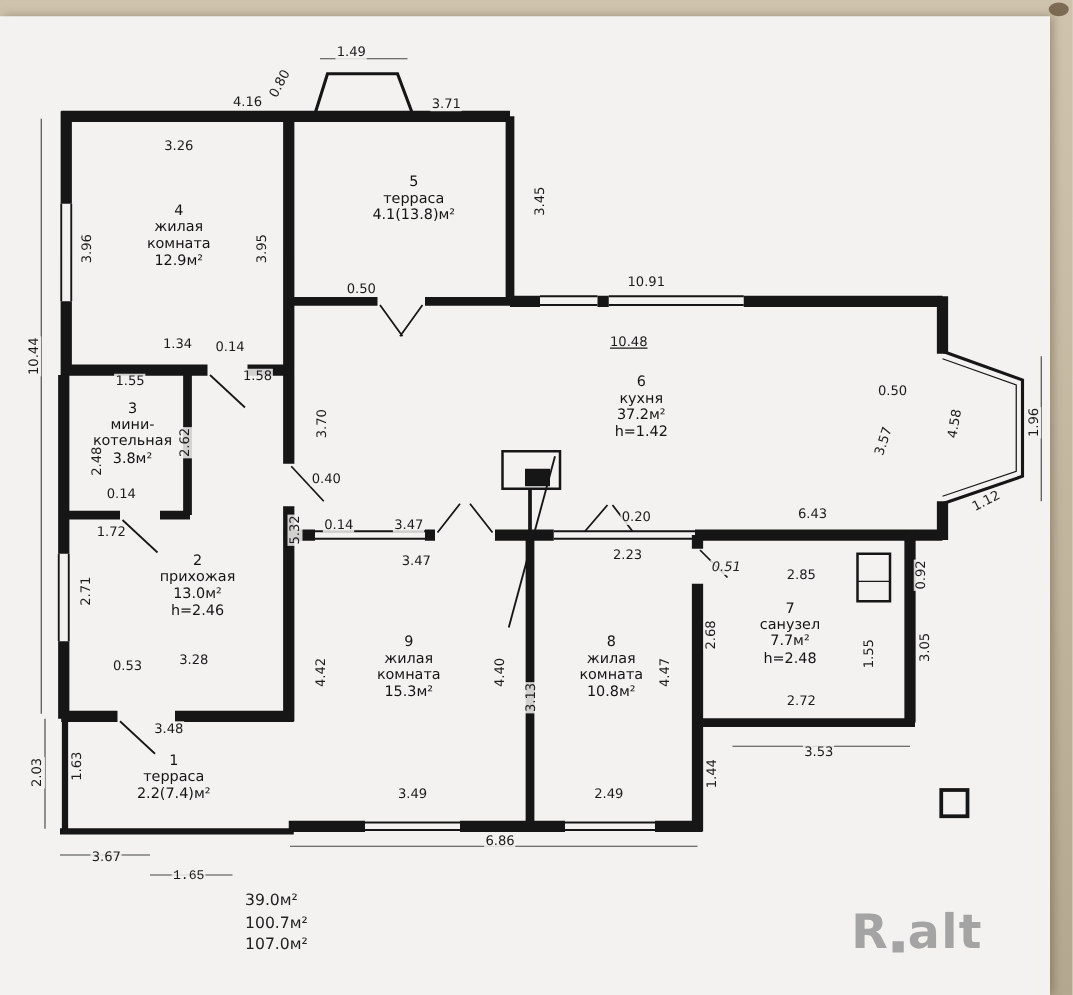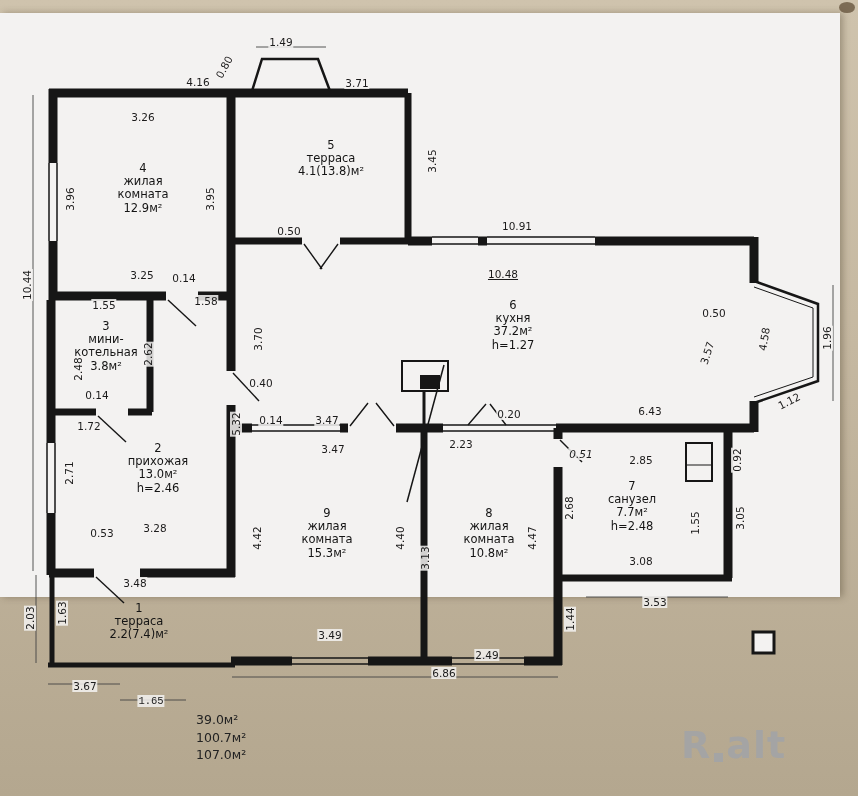--- a/index.html
+++ b/index.html
@@ -1,21 +1,21 @@
 <!DOCTYPE html>
 <html><head>
 <meta charset="utf-8">
 <style>
   html,body{margin:0;padding:0;}
   body{width:858px;height:796px;font-family:"DejaVu Sans",sans-serif;background:#b9ac95;}
   .scene{position:relative;width:858px;height:796px;overflow:hidden;
          background:linear-gradient(180deg,#cfc3ad 0%,#c6b9a2 40%,#b4a78f 100%);}
   .blemish{position:absolute;right:3px;top:2px;width:16px;height:11px;background:#6e5d45;
            border-radius:50%;opacity:.85;}
-  .paper{position:absolute;left:0;top:13px;width:840px;height:584px;background:#f3f2f1;
+  .paper{position:absolute;left:0;top:13px;width:840px;height:783px;background:#f3f2f1;
          box-shadow:3px 0 7px rgba(60,48,30,.35);}
   .plan-svg{position:absolute;left:0;top:0;}
   .labels{position:absolute;left:0;top:0;width:100%;height:100%;}
   .dim{position:absolute;font-size:10.5px;color:#1b1b1b;white-space:nowrap;
        padding:0 1px;background:rgba(243,242,241,.85);}
   .room-label{position:absolute;transform:translateX(-50%);text-align:center;
               font-size:11.5px;color:#141414;line-height:1.15;white-space:nowrap;}
   .room-num{font-size:11.5px;}
   .summary{position:absolute;left:196px;top:698px;font-size:12.5px;color:#222;line-height:1.4;}
   .watermark{position:absolute;left:681px;top:710px;display:flex;align-items:baseline;
@@ -117,64 +117,64 @@
         <span class="dim" style="left: 150px; top: 69px; transform: translate(-50%, -50%) rotate(0deg); margin-left: 48px;">4.16</span>
         <span class="dim" style="left: 357px; top: 70px; transform: translate(-50%, -50%) rotate(0deg);">3.71</span>
         <span class="dim" style="left: 143px; top: 104px; transform: translate(-50%, -50%) rotate(0deg);">3.26</span>
         <span class="dim" style="left: 432px; top: 148px; transform: translate(-50%, -50%) rotate(-90deg);">3.45</span>
         <span class="dim" style="left: 70px; top: 186px; transform: translate(-50%, -50%) rotate(-90deg);">3.96</span>
         <span class="dim" style="left: 210px; top: 186px; transform: translate(-50%, -50%) rotate(-90deg);">3.95</span>
         <span class="dim" style="left: 27px; top: 272px; transform: translate(-50%, -50%) rotate(-90deg);">10.44</span>
         <span class="dim" style="left: 289px; top: 218px; transform: translate(-50%, -50%) rotate(0deg);">0.50</span>
         <span class="dim" style="left: 517px; top: 213px; transform: translate(-50%, -50%) rotate(0deg);">10.91</span>
         <span class="dim" style="left: 503px; top: 261px; transform: translate(-50%, -50%) rotate(0deg); text-decoration: underline;">10.48</span>
-        <span class="dim" style="left: 142px; top: 262px; transform: translate(-50%, -50%) rotate(0deg);">3.25</span>
+        <span class="dim" style="left: 142px; top: 262px; transform: translate(-50%, -50%) rotate(0deg);">1.34</span>
         <span class="dim" style="left: 184px; top: 265px; transform: translate(-50%, -50%) rotate(0deg);">0.14</span>
         <span class="dim" style="left: 104px; top: 292px; transform: translate(-50%, -50%) rotate(0deg);">1.55</span>
         <span class="dim" style="left: 206px; top: 288px; transform: translate(-50%, -50%) rotate(0deg);">1.58</span>
         <span class="dim" style="left: 258px; top: 326px; transform: translate(-50%, -50%) rotate(-90deg);">3.70</span>
         <span class="dim" style="left: 148px; top: 341px; transform: translate(-50%, -50%) rotate(-90deg);">2.62</span>
         <span class="dim" style="left: 78px; top: 356px; transform: translate(-50%, -50%) rotate(-90deg);">2.48</span>
         <span class="dim" style="left: 97px; top: 382px; transform: translate(-50%, -50%) rotate(0deg);">0.14</span>
         <span class="dim" style="left: 89px; top: 413px; transform: translate(-50%, -50%) rotate(0deg);">1.72</span>
         <span class="dim" style="left: 261px; top: 370px; transform: translate(-50%, -50%) rotate(0deg);">0.40</span>
         <span class="dim" style="left: 236px; top: 411px; transform: translate(-50%, -50%) rotate(-90deg);">5.32</span>
         <span class="dim" style="left: 271px; top: 407px; transform: translate(-50%, -50%) rotate(0deg);">0.14</span>
         <span class="dim" style="left: 327px; top: 407px; transform: translate(-50%, -50%) rotate(0deg);">3.47</span>
         <span class="dim" style="left: 333px; top: 436px; transform: translate(-50%, -50%) rotate(0deg);">3.47</span>
         <span class="dim" style="left: 509px; top: 401px; transform: translate(-50%, -50%) rotate(0deg);">0.20</span>
-        <span class="dim" style="left: 461px; top: 431px; transform: translate(-50%, -50%) rotate(0deg);">2.23</span>
+        <span class="dim" style="left: 502px; top: 431px; transform: translate(-50%, -50%) rotate(0deg);">2.23</span>
         <span class="dim" style="left: 650px; top: 398px; transform: translate(-50%, -50%) rotate(0deg);">6.43</span>
         <span class="dim" style="left: 714px; top: 300px; transform: translate(-50%, -50%) rotate(0deg);">0.50</span>
         <span class="dim" style="left: 707px; top: 340px; transform: translate(-50%, -50%) rotate(-72deg);">3.57</span>
         <span class="dim" style="left: 764px; top: 326px; transform: translate(-50%, -50%) rotate(-80deg);">4.58</span>
         <span class="dim" style="left: 827px; top: 325px; transform: translate(-50%, -50%) rotate(-90deg);">1.96</span>
         <span class="dim" style="left: 789px; top: 388px; transform: translate(-50%, -50%) rotate(-27deg);">1.12</span>
         <span class="dim" style="left: 737px; top: 447px; transform: translate(-50%, -50%) rotate(-90deg);">0.92</span>
         <span class="dim" style="left: 641px; top: 447px; transform: translate(-50%, -50%) rotate(0deg);">2.85</span>
         <span class="dim" style="left: 581px; top: 441px; transform: translate(-50%, -50%) rotate(0deg); font-style: italic;">0.51</span>
         <span class="dim" style="left: 569px; top: 495px; transform: translate(-50%, -50%) rotate(-90deg);">2.68</span>
         <span class="dim" style="left: 695px; top: 510px; transform: translate(-50%, -50%) rotate(-90deg);">1.55</span>
         <span class="dim" style="left: 740px; top: 505px; transform: translate(-50%, -50%) rotate(-90deg);">3.05</span>
-        <span class="dim" style="left: 641px; top: 548px; transform: translate(-50%, -50%) rotate(0deg);">3.08</span>
+        <span class="dim" style="left: 641px; top: 548px; transform: translate(-50%, -50%) rotate(0deg);">2.72</span>
         <span class="dim" style="left: 69px; top: 460px; transform: translate(-50%, -50%) rotate(-90deg);">2.71</span>
         <span class="dim" style="left: 102px; top: 520px; transform: translate(-50%, -50%) rotate(0deg);">0.53</span>
         <span class="dim" style="left: 155px; top: 515px; transform: translate(-50%, -50%) rotate(0deg);">3.28</span>
         <span class="dim" style="left: 135px; top: 570px; transform: translate(-50%, -50%) rotate(0deg);">3.48</span>
         <span class="dim" style="left: 257px; top: 525px; transform: translate(-50%, -50%) rotate(-90deg);">4.42</span>
         <span class="dim" style="left: 400px; top: 525px; transform: translate(-50%, -50%) rotate(-90deg);">4.40</span>
         <span class="dim" style="left: 425px; top: 545px; transform: translate(-50%, -50%) rotate(-90deg);">3.13</span>
         <span class="dim" style="left: 532px; top: 525px; transform: translate(-50%, -50%) rotate(-90deg);">4.47</span>
         <span class="dim" style="left: 62px; top: 600px; transform: translate(-50%, -50%) rotate(-90deg);">1.63</span>
         <span class="dim" style="left: 30px; top: 605px; transform: translate(-50%, -50%) rotate(-90deg);">2.03</span>
         <span class="dim" style="left: 330px; top: 622px; transform: translate(-50%, -50%) rotate(0deg);">3.49</span>
-        <span class="dim" style="left: 487px; top: 622px; transform: translate(-50%, -50%) rotate(0deg); margin-top: 20px;">2.49</span>
+        <span class="dim" style="left: 487px; top: 622px; transform: translate(-50%, -50%) rotate(0deg);">2.49</span>
         <span class="dim" style="left: 570px; top: 606px; transform: translate(-50%, -50%) rotate(-90deg);">1.44</span>
         <span class="dim" style="left: 655px; top: 589px; transform: translate(-50%, -50%) rotate(0deg);">3.53</span>
-        <span class="dim" style="left: 400px; top: 660px; transform: translate(-50%, -50%) rotate(0deg); margin-left: 44px;">6.86</span>
+        <span class="dim" style="left: 400px; top: 660px; transform: translate(-50%, -50%) rotate(0deg);">6.86</span>
         <span class="dim" style="left: 85px; top: 673px; transform: translate(-50%, -50%) rotate(0deg);">3.67</span>
         <span class="dim" style="left: 151px; top: 688px; transform: translate(-50%, -50%) rotate(0deg); font-family: Liberation Mono, monospace;">1.65</span>
         <div class="room-label" style="left: 143px; top: 149px;">
           <div class="room-num">4</div>
           <div>жилая</div>
           <div>комната</div>
           <div>12.9м²</div>
         </div>
         <div class="room-label" style="left: 331px; top: 126px;">
           <div class="room-num">5</div>
@@ -184,21 +184,21 @@
         <div class="room-label" style="left: 106px; top: 307px;">
           <div class="room-num">3</div>
           <div>мини-</div>
           <div>котельная</div>
           <div>3.8м²</div>
         </div>
         <div class="room-label" style="left: 513px; top: 286px;">
           <div class="room-num">6</div>
           <div>кухня</div>
           <div>37.2м²</div>
-          <div>h=1.27</div>
+          <div>h=1.42</div>
         </div>
         <div class="room-label" style="left: 158px; top: 429px;">
           <div class="room-num">2</div>
           <div>прихожая</div>
           <div>13.0м²</div>
           <div>h=2.46</div>
         </div>
         <div class="room-label" style="left: 327px; top: 494px;">
           <div class="room-num">9</div>
           <div>жилая</div>

